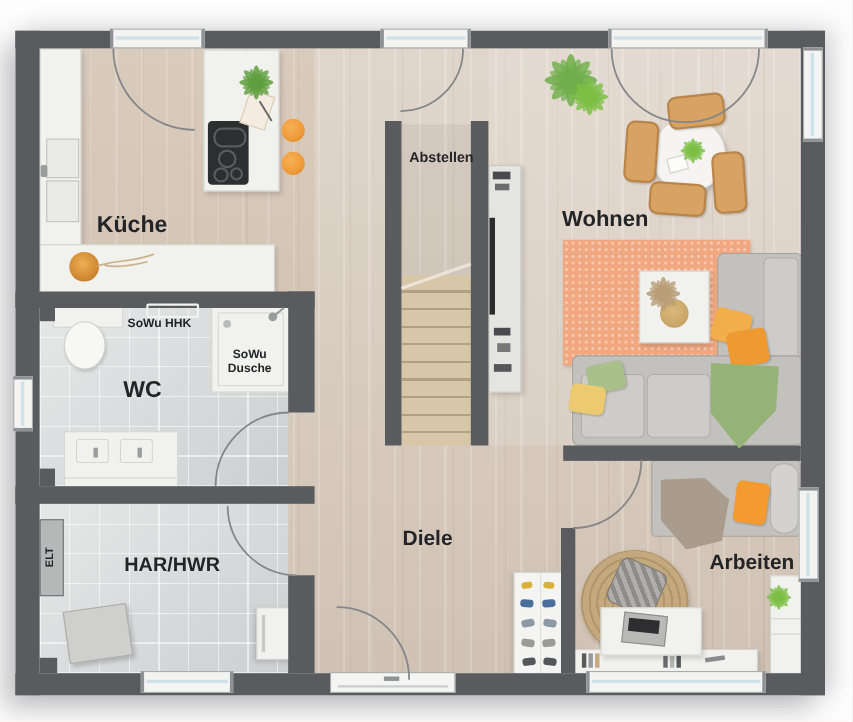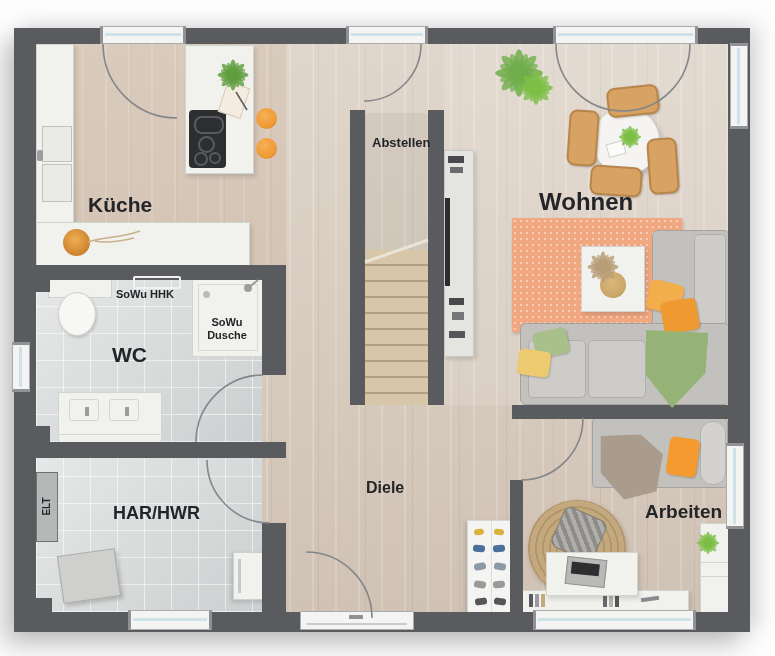--- a/index.html
+++ b/index.html
@@ -238,22 +238,22 @@
 
     <path d="M 236,92 L 247,110" stroke="#5f5f63" stroke-width="1.6"></path>
 
     <circle cx="248" cy="288" r="4" fill="#9a9c9e"></circle>
     <path d="M 248,288 L 258,280" stroke="#9a9c9e" stroke-width="2"></path>
   </svg>
 
   <div class="abs label" style="left:88px;top:193px;font-size:21px;">Küche</div>
   <div class="abs label" style="left:112px;top:343px;font-size:21px;">WC</div>
   <div class="abs label" style="left:113px;top:503px;font-size:18px;">HAR/HWR</div>
-  <div class="abs label" style="left:366px;top:479px;font-size:16px;">Diele</div>
+  <div class="abs label" style="left:366px;top:479px;font-size:19px;">Diele</div>
   <div class="abs label" style="left:372px;top:135px;font-size:13px;">Abstellen</div>
-  <div class="abs label" style="left:511px;top:188px;font-size:24px;margin-left:28px;">Wohnen</div>
+  <div class="abs label" style="left:511px;top:188px;font-size:20px;">Wohnen</div>
   <div class="abs label" style="left:645px;top:501px;font-size:19px;">Arbeiten</div>
   <div class="abs label" style="left:116px;top:288px;font-size:11px;">SoWu HHK</div>
   <div class="abs label-sm" style="left:196px;top:316px;width:62px;font-size:11px;font-weight:700;text-align:center;line-height:13px;">SoWu Dusche</div>
   <div class="abs label-sm" style="left:36px;top:472px;width:20px;height:68px;display:flex;align-items:center;justify-content:center;font-size:10px;z-index:6;">
     <span style="transform:rotate(-90deg);display:block;">ELT</span>
   </div>
 </div>
 
 </body></html>

